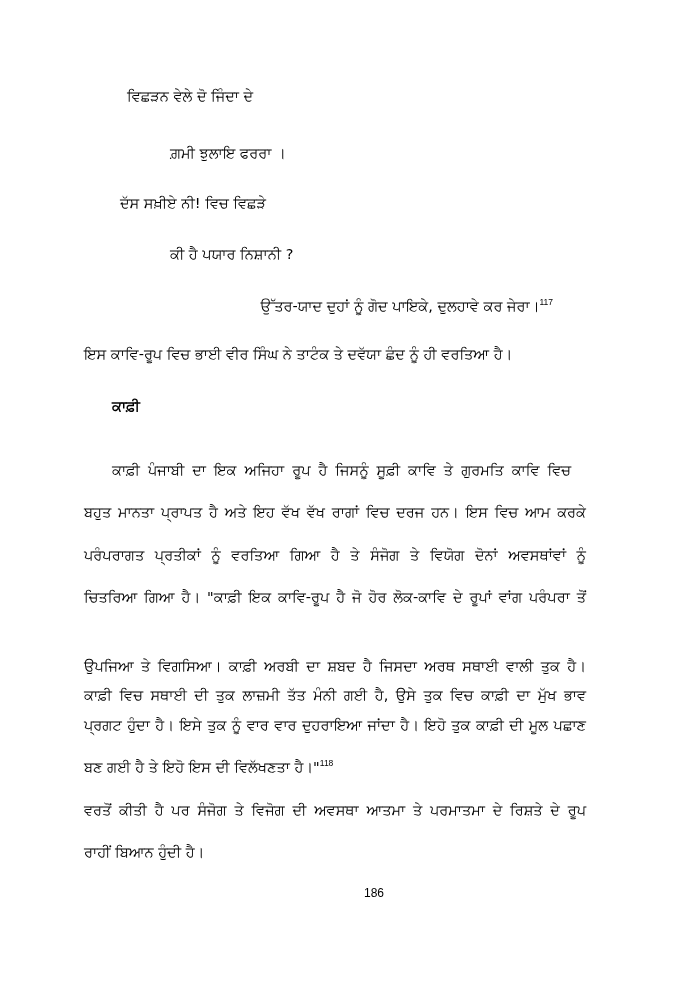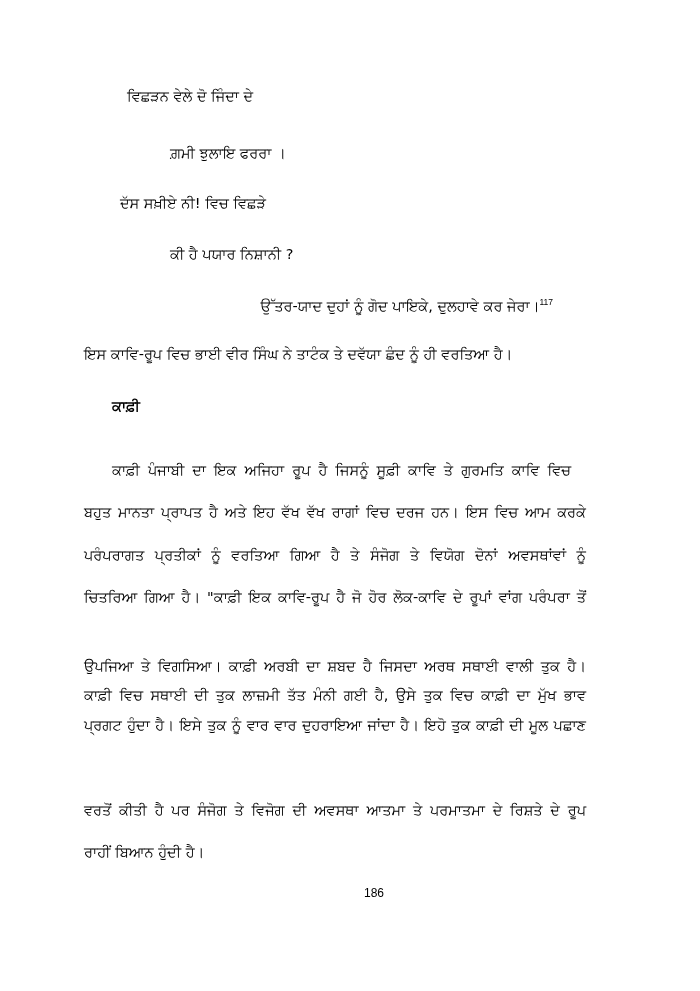--- a/index.html
+++ b/index.html
@@ -71,17 +71,18 @@
 <div class="line heading" style="left:84px; top:396px;">ਕਾਫ਼ੀ</div>
 
 <div class="justify-line first" style="top:460px;">ਕਾਫ਼ੀ ਪੰਜਾਬੀ ਦਾ ਇਕ ਅਜਿਹਾ ਰੂਪ ਹੈ ਜਿਸਨੂੰ ਸੂਫ਼ੀ ਕਾਵਿ ਤੇ ਗੁਰਮਤਿ ਕਾਵਿ ਵਿਚ</div>
 <div class="justify-line" style="top:502px;">ਬਹੁਤ ਮਾਨਤਾ ਪ੍ਰਾਪਤ ਹੈ ਅਤੇ ਇਹ ਵੱਖ ਵੱਖ ਰਾਗਾਂ ਵਿਚ ਦਰਜ ਹਨ। ਇਸ ਵਿਚ ਆਮ ਕਰਕੇ</div>
 <div class="justify-line" style="top:545px;">ਪਰੰਪਰਾਗਤ ਪ੍ਰਤੀਕਾਂ ਨੂੰ ਵਰਤਿਆ ਗਿਆ ਹੈ ਤੇ ਸੰਜੋਗ ਤੇ ਵਿਯੋਗ ਦੋਨਾਂ ਅਵਸਥਾਂਵਾਂ ਨੂੰ</div>
 <div class="justify-line" style="top:587px;">ਚਿਤਰਿਆ ਗਿਆ ਹੈ। "ਕਾਫ਼ੀ ਇਕ ਕਾਵਿ-ਰੂਪ ਹੈ ਜੋ ਹੋਰ ਲੋਕ-ਕਾਵਿ ਦੇ ਰੂਪਾਂ ਵਾਂਗ ਪਰੰਪਰਾ ਤੋਂ</div>
 <div class="justify-line" style="top:656px;">ਉਪਜਿਆ ਤੇ ਵਿਗਸਿਆ। ਕਾਫ਼ੀ ਅਰਬੀ ਦਾ ਸ਼ਬਦ ਹੈ ਜਿਸਦਾ ਅਰਥ ਸਥਾਈ ਵਾਲੀ ਤੁਕ ਹੈ।</div>
 <div class="justify-line" style="top:672px;margin-top:13px;">ਕਾਫ਼ੀ ਵਿਚ ਸਥਾਈ ਦੀ ਤੁਕ ਲਾਜ਼ਮੀ ਤੱਤ ਮੰਨੀ ਗਈ ਹੈ, ਉਸੇ ਤੁਕ ਵਿਚ ਕਾਫ਼ੀ ਦਾ ਮੁੱਖ ਭਾਵ</div>
 <div class="justify-line" style="top:715px;">ਪ੍ਰਗਟ ਹੁੰਦਾ ਹੈ। ਇਸੇ ਤੁਕ ਨੂੰ ਵਾਰ ਵਾਰ ਦੁਹਰਾਇਆ ਜਾਂਦਾ ਹੈ। ਇਹੋ ਤੁਕ ਕਾਫ਼ੀ ਦੀ ਮੂਲ ਪਛਾਣ</div>
 <div class="line" style="left:84px; top:757px; width:502px; display:flex; justify-content:space-between;">
+  <span><span>ਬਣ ਗਈ ਹੈ ਤੇ ਇਹੋ ਇਸ ਦੀ ਵਿਲੱਖਣਤਾ ਹੈ।"</span><span class="sup">118</span></span>
 </div>
 <div class="justify-line" style="top:800px;">ਵਰਤੋਂ ਕੀਤੀ ਹੈ ਪਰ ਸੰਜੋਗ ਤੇ ਵਿਜੋਗ ਦੀ ਅਵਸਥਾ ਆਤਮਾ ਤੇ ਪਰਮਾਤਮਾ ਦੇ ਰਿਸ਼ਤੇ ਦੇ ਰੂਪ</div>
 <div class="line" style="left:84px; top:842px;text-align:center;">ਰਾਹੀਂ ਬਿਆਨ ਹੁੰਦੀ ਹੈ।</div>
 
 <div class="page-number">186</div>
 
 </body></html>

